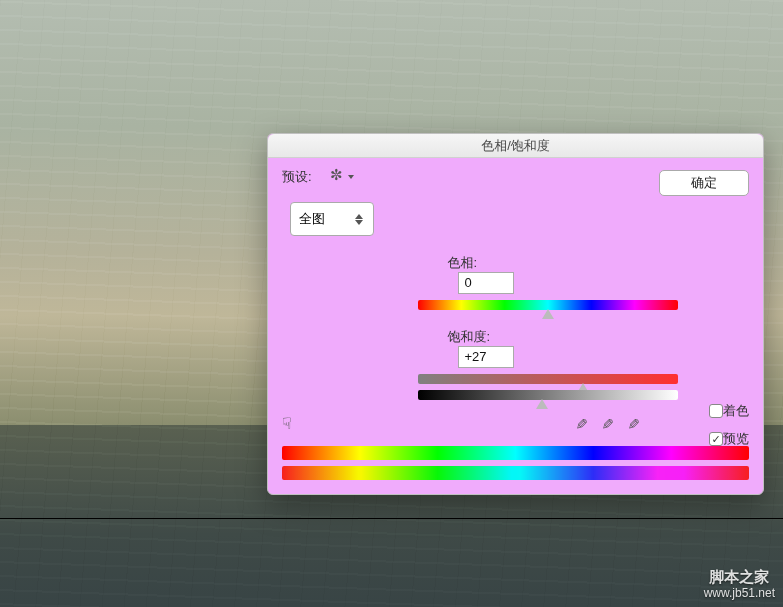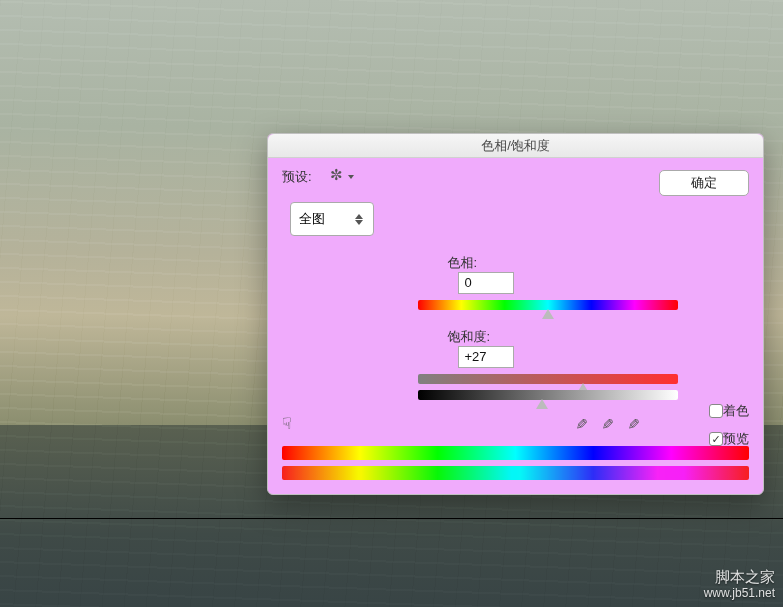--- a/index.html
+++ b/index.html
@@ -58,21 +58,21 @@
 .chk { display: flex; align-items: center; color: #333; }
 .chk .box { width: 14px; height: 14px; border: 1px solid #888; border-radius: 3px; background: #fff; display: flex; align-items: center; justify-content: center; font-size: 11px; color: #333; }
 
 .rightopts { position: absolute; right: 14px; top: 268px; display: flex; flex-direction: column; gap: 10px; }
 
 .spectra { margin: 10px 14px 14px 14px; }
 .spectrum { height: 14px; margin-top: 6px; background: linear-gradient(90deg,#ff0000,#ffff00,#00ff00,#00ffff,#0000ff,#ff00ff,#ff0000); border-radius: 2px; }
 .spectrum.s2 { background: linear-gradient(90deg,#ff2d2d,#ffff33,#33ff33,#33ffff,#3333ff,#ff33ff,#ff2d2d); filter: saturate(1.3) brightness(0.97); }
 
 .watermark { position: absolute; right: 8px; bottom: 6px; text-align: right; color: rgba(255,255,255,0.85); font-size: 12px; line-height: 16px; text-shadow: 0 1px 2px rgba(0,0,0,0.6); }
-.watermark .zh { font-size: 15px; font-weight: normal; }
+.watermark .zh { font-size: 15px; font-weight: bold; text-align: center; }
 </style>
 </head>
 <body>
 
 <div class="canvas">
   <div class="bg">
     <div class="bg-top"></div>
     <div class="bg-mid"></div>
     <div class="bg-bot"></div>
     <div class="ripple"></div>

